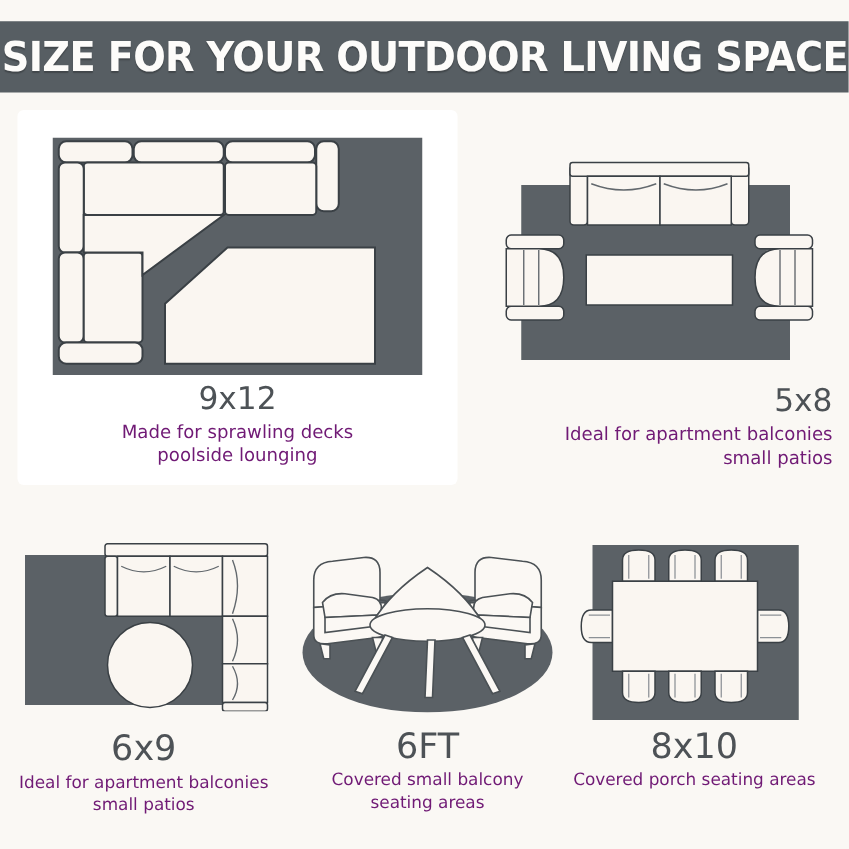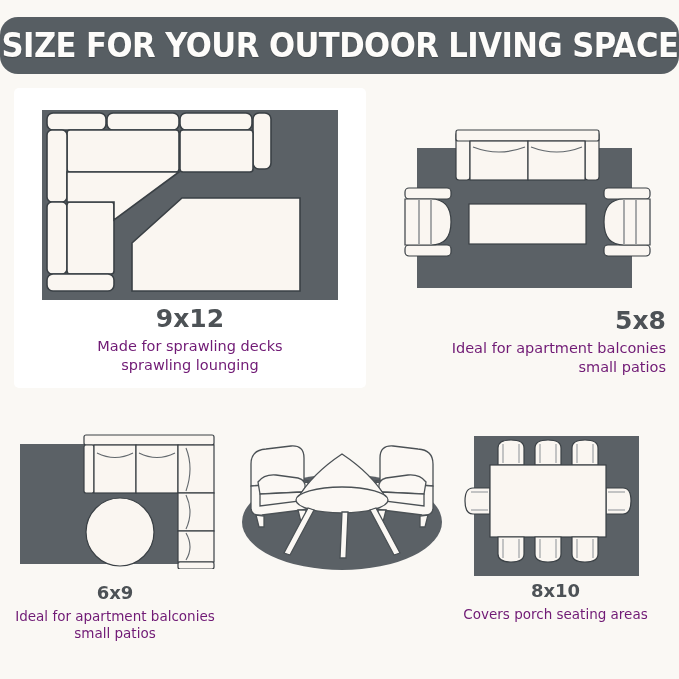--- a/index.html
+++ b/index.html
@@ -23,21 +23,20 @@
   .header-bar {
     position: absolute;
     left: 0;
     top: 17px;
     width: 679px;
     height: 57px;
     background: #575e63;
     display: flex;
     align-items: center;
     justify-content: center;
-    border-radius: 18px;
   }
   .header-title {
     color: #fdfcfa;
     font-family: "DejaVu Sans", "Liberation Sans", sans-serif;
     font-weight: 700;
     font-size: 33px;
     letter-spacing: -0.6px;
     transform: scaleX(0.93);
     white-space: nowrap;
     text-shadow: 0 1px 1px rgba(0,0,0,0.25);
@@ -52,26 +51,26 @@
     border-radius: 5px;
   }
 
   .figure { position: absolute; }
   .figure svg { display: block; }
 
   .caption { position: absolute; text-align: center; }
 
   .cap-title {
     font-family: "DejaVu Sans", "Liberation Sans", sans-serif;
-    font-weight: 700;
+    font-weight: 400;
     color: #4d5256;
     line-height: 1.05;
   }
   .cap-title.big { font-size: 25px; }
-  .cap-title.sm  { font-size: 18px; }
+  .cap-title.sm  { font-size: 28px; }
 
   .cap-desc {
     font-family: "DejaVu Sans", "Liberation Sans", sans-serif;
     font-weight: 400;
     color: #701a75;
     line-height: 1.28;
     margin-top: 5px;
   }
   .cap-desc.big { font-size: 14.5px; }
   .cap-desc.sm  { font-size: 13.5px; }
@@ -143,21 +142,21 @@
         <path class="pc" d="M25,62 L137,62 L72,110 L72,92 L25,92 Z"></path>
 
         <path class="pc" d="M90,133 L140,88 L258,88 L258,181 L90,181 Z"></path>
       </svg>
     </div>
 
     <div class="caption" id="cap-9x12">
       <div class="cap-title big">9x12</div>
       <div class="cap-desc big">
         <div>Made for sprawling decks</div>
-        <div>sprawling lounging</div>
+        <div>poolside lounging</div>
       </div>
     </div>
   </div>
 
   <div class="panel" id="panel-5x8">
     <div class="figure" id="fig-5x8">
       <svg width="262" height="180" viewBox="0 0 262 180">
 
         <rect class="rug" x="20" y="28" width="215" height="140"></rect>
 
@@ -266,20 +265,27 @@
         <g>
           <path class="wire" d="M104,24 Q134,44 148,68 Q126,80 104,80 Q82,80 60,68 Q74,44 104,24 Z"></path>
           <ellipse class="wire" cx="104" cy="70" rx="46" ry="13"></ellipse>
           <path class="wire" d="M70,78 L46,123 L52,125 L76,80 Z"></path>
           <path class="wire" d="M104,82 L102,128 L108,128 L110,82 Z"></path>
           <path class="wire" d="M138,78 L162,123 L156,125 L132,80 Z"></path>
         </g>
       </svg>
     </div>
 
+    <div class="caption" id="cap-6ft">
+      <div class="cap-title sm">6FT</div>
+      <div class="cap-desc sm">
+        <div>Covered small balcony</div>
+        <div>seating areas</div>
+      </div>
+    </div>
   </div>
 
   <div class="panel" id="panel-8x10">
     <div class="figure" id="fig-8x10">
       <svg width="190" height="150" viewBox="0 0 190 150">
 
         <rect class="rug" x="13" y="6" width="165" height="140"></rect>
 
         <g>
           <path class="pc-th" d="M37,35 L37,18 Q37,10 50,10 Q63,10 63,18 L63,35 Z"></path>
@@ -317,18 +323,18 @@
           <path class="pc-ln2" d="M95,109 L95,128"></path>
           <path class="pc-ln2" d="M116,109 L116,128"></path>
           <path class="pc-ln2" d="M132,109 L132,128"></path>
         </g>
       </svg>
     </div>
 
     <div class="caption" id="cap-8x10">
       <div class="cap-title sm">8x10</div>
       <div class="cap-desc sm">
-        <div>Covers porch seating areas</div>
+        <div>Covered porch seating areas</div>
       </div>
     </div>
   </div>
 
 </div>
 
 </body></html>

